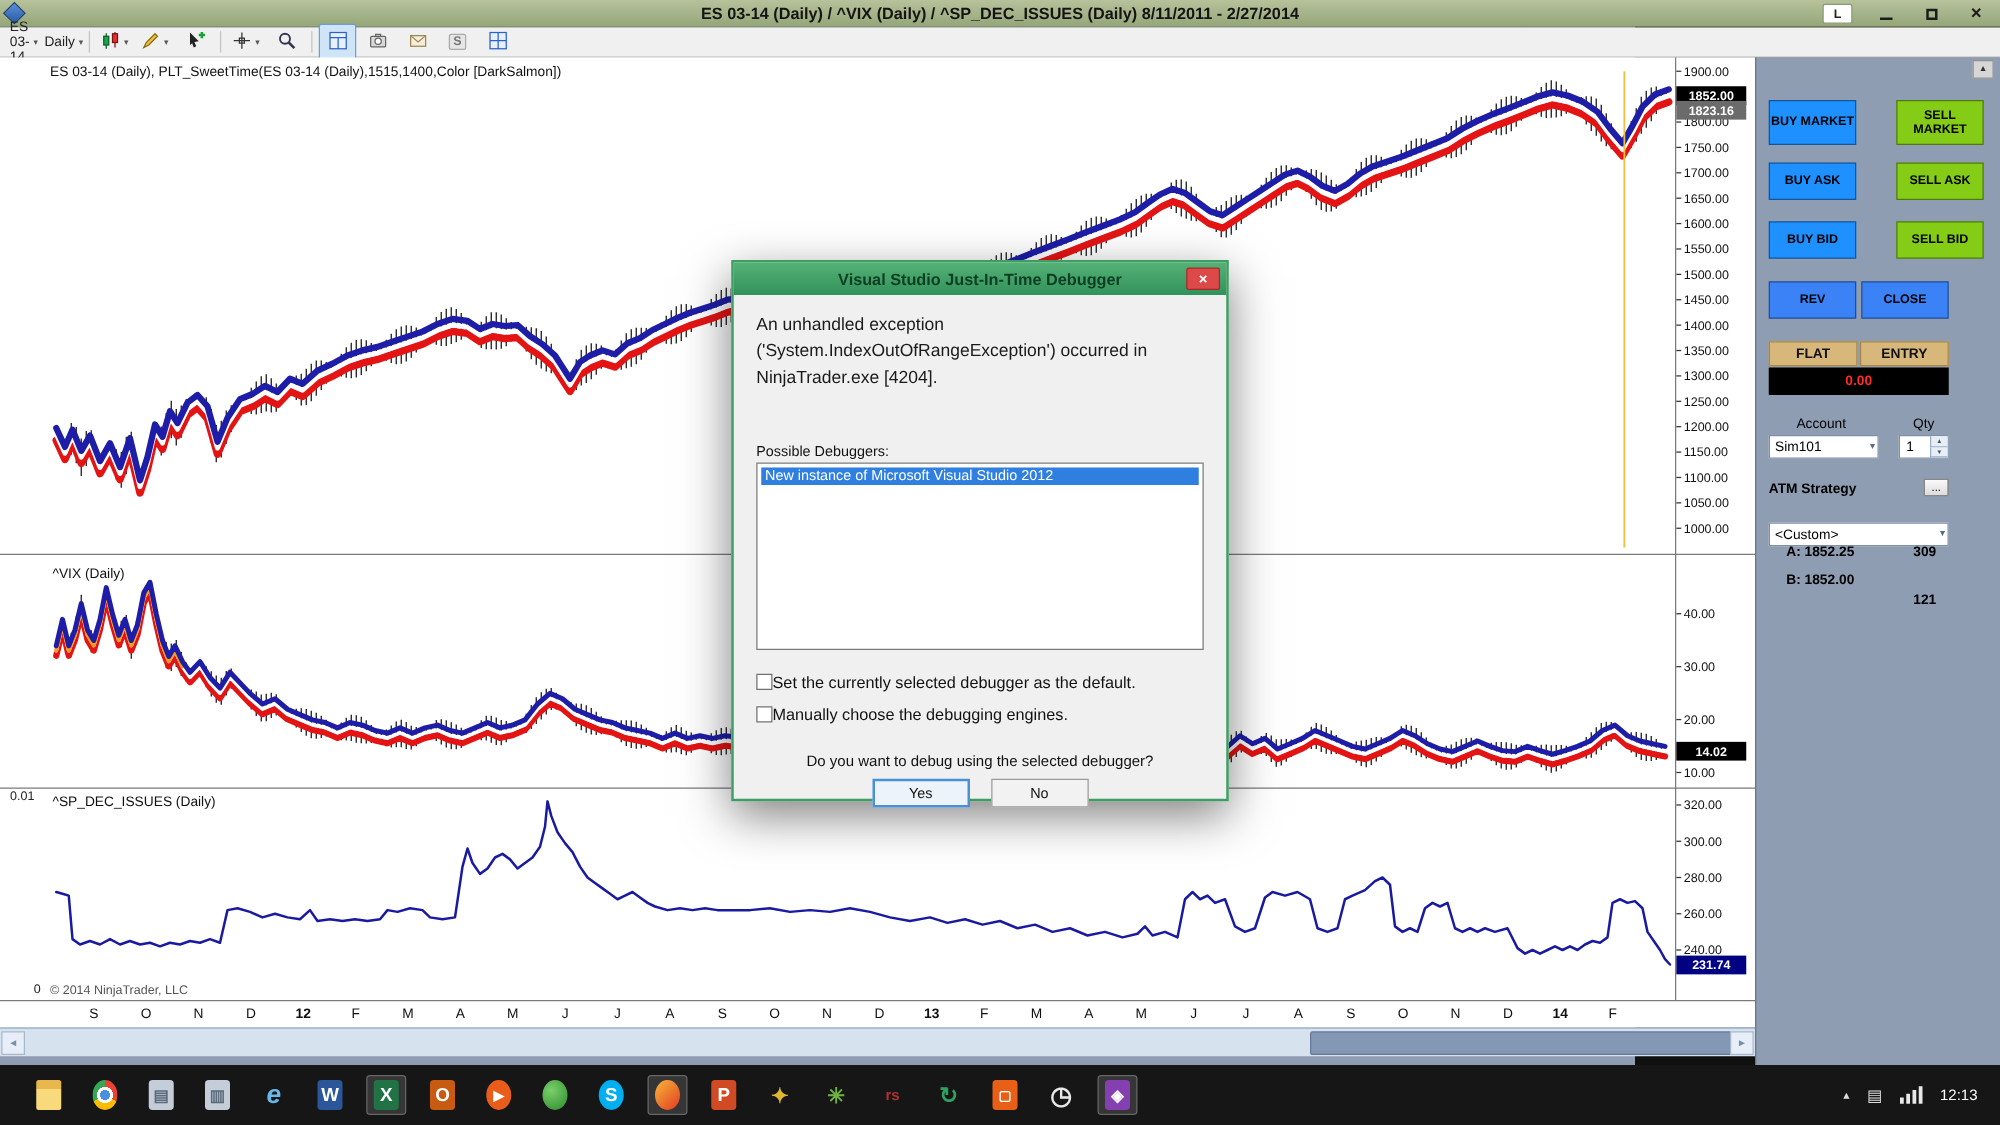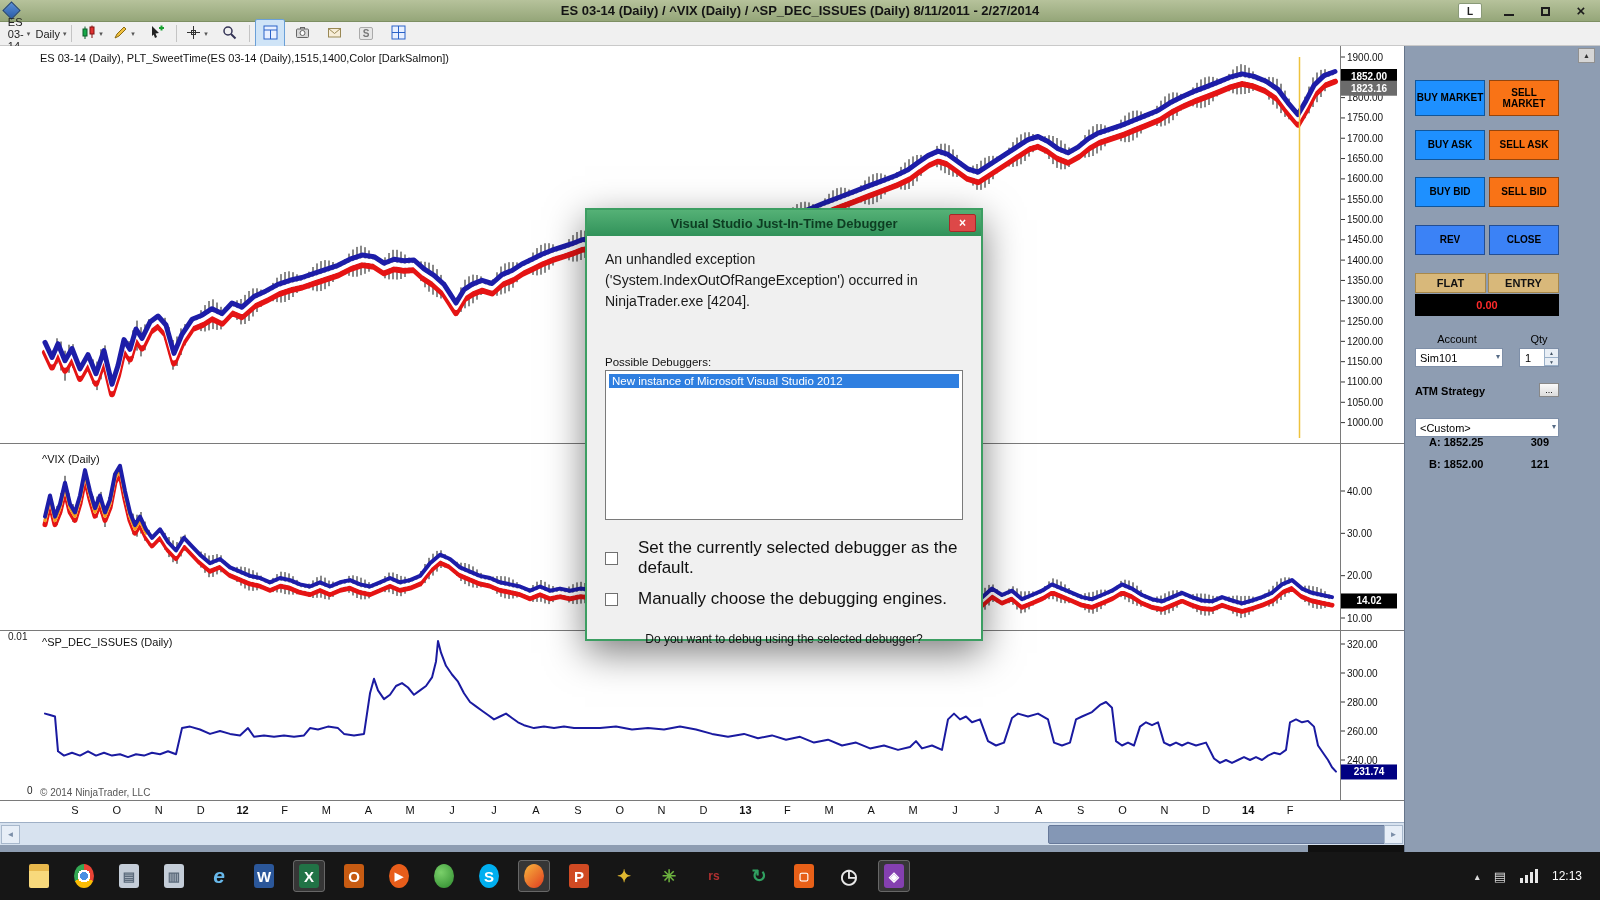--- a/index.html
+++ b/index.html
@@ -42,21 +42,21 @@
   .hs-thumb{position:absolute;left:1048px;top:2px;width:338px;height:19px;background:#8497b5;border:1px solid #67799a;border-radius:2px;}
 
   
   .right-panel{position:absolute;left:1404px;top:46px;width:196px;height:806px;background:#8e9db2;
     border-left:1px solid #66758a;z-index:5;}
   .rp-up{position:absolute;right:5px;top:2px;width:17px;height:15px;background:#d6d6d6;border:1px solid #909090;
     font-size:7px;color:#333;display:flex;align-items:center;justify-content:center;}
   .rp-btn{position:absolute;width:70px;display:flex;align-items:center;justify-content:center;text-align:center;
     font-size:10px;font-weight:bold;color:#000;line-height:1.15;border:1px solid rgba(0,0,0,.4);}
   .rp-btn.buy{background:#1e90ff;}
-  .rp-btn.sell{background:#f97316;}
+  .rp-btn.sell{background:#84cc16;margin-left:28px;}
   .rp-btn.rev{background:#3b82f6;}
   .rp-tab{position:absolute;height:20px;background:#d8b87a;border:1px solid #a8884a;display:flex;align-items:center;justify-content:center;
     font-size:11px;font-weight:bold;color:#111;}
   .rp-pnl{position:absolute;left:10px;top:248px;width:144px;height:22px;background:#000;color:#ff2a2a;
     font-size:11px;font-weight:bold;display:flex;align-items:center;justify-content:center;}
   .rp-lbl{position:absolute;font-size:11px;color:#000;white-space:nowrap;}
   .rp-lbl.b{font-weight:bold;}
   .rp-select{position:absolute;height:19px;background:#fff;border:1px solid #7e8fa8;font-size:11px;
     display:flex;align-items:center;padding-left:4px;}
   .dd-a{position:absolute;right:2px;top:3px;font-size:8px;color:#556a85;font-style:normal;}
@@ -74,21 +74,21 @@
   .dlg-title{height:26px;background:linear-gradient(#55b176,#31925a);display:flex;align-items:center;justify-content:center;
     font-weight:bold;font-size:13px;color:#0d3d22;position:relative;}
   .dlg-close{position:absolute;right:5px;top:4px;width:27px;height:18px;background:#dd4848;color:#fff;
     display:flex;align-items:center;justify-content:center;font-size:12px;font-weight:bold;border:1px solid #a82828;border-radius:2px;}
   .dlg-body{padding:13px 18px 0;}
   .dlg-msg{font-size:14px;color:#1a1a1a;line-height:1.5;}
   .dlg-deb-label{margin-top:44px;font-size:11.5px;color:#111;}
   .dlg-list{margin-top:2px;height:150px;background:#fff;border:1px solid #7a7a7a;padding:3px;overflow:hidden;}
   .dlg-listitem{font-size:11.5px;padding:1px 3px;}
   .dlg-listitem.selected{background:#2f7fe0;color:#fff;}
-  .dlg-check{display:flex;align-items:center;gap:20px;font-size:17px;color:#111;}
+  .dlg-check{display:flex;align-items:center;gap:0;font-size:13px;color:#111;}
   .dlg-check.c1{margin-top:18px;}
   .dlg-check.c2{margin-top:11px;}
   .cb{width:13px;height:13px;background:#fff;border:1px solid #707070;flex:none;}
   .dlg-question{text-align:center;margin-top:23px;font-size:12px;color:#111;}
   .dlg-buttons{display:flex;justify-content:center;gap:17px;margin-top:7px;}
   .dlg-btn{width:78px;height:23px;font-size:11.5px;color:#111;background:#f2f2f2;border:1px solid #9a9a9a;}
   .dlg-btn.default{border:2px solid #4a90d8;background:#ecf3fa;}
 
   
   .taskbar{position:absolute;left:0;top:852px;width:1600px;height:48px;background:#161616;
@@ -361,21 +361,21 @@
       </div>
       <div class="rp-lbl b" style="left:10px;top:339px;">ATM Strategy</div>
       <div class="rp-dots">...</div>
       <div class="rp-select" style="left:10px;top:356px;width:144px;margin-top:16px;">
         <span>&lt;Custom&gt;</span>
           <i class="dd-a">▾</i>
       </div>
       <div class="rp-lbl b" style="left:24px;top:390px;">A: 1852.25</div>
       <div class="rp-lbl b" style="left:104px;top:390px;width:40px;text-align:right;">309</div>
       <div class="rp-lbl b" style="left:24px;top:412px;">B: 1852.00</div>
-      <div class="rp-lbl b" style="left:104px;top:412px;width:40px;text-align:right;">121</div>
+      <div class="rp-lbl b" style="left:104px;top:428px;width:40px;text-align:right;">121</div>
     </div>
 
     <div class="dialog">
       <div class="dlg-title">
         <span>Visual Studio Just-In-Time Debugger</span>
         <div class="dlg-close">×</div>
       </div>
       <div class="dlg-body">
         <div class="dlg-msg">An unhandled exception ('System.IndexOutOfRangeException') occurred in NinjaTrader.exe [4204].</div>
         <div class="dlg-deb-label">Possible Debuggers:</div>
@@ -384,20 +384,24 @@
         </div>
         <div class="dlg-check c1">
           <span class="cb"></span>
           <span>Set the currently selected debugger as the default.</span>
         </div>
         <div class="dlg-check c2">
           <span class="cb"></span>
           <span>Manually choose the debugging engines.</span>
         </div>
         <div class="dlg-question">Do you want to debug using the selected debugger?</div>
+        <div class="dlg-buttons">
+          <button class="dlg-btn default">Yes</button>
+          <button class="dlg-btn">No</button>
+        </div>
       </div>
     </div>
   </div>
 
   <div class="taskbar">
     <div class="tb-items" id="tb-items">
         <div class="tb-item">
           <div class="tb-glyph" style="background: linear-gradient(rgb(232, 184, 76) 0px, rgb(232, 184, 76) 30%, rgb(248, 217, 124) 30%); border-radius: 2px;"></div>
         </div>
         <div class="tb-item">

